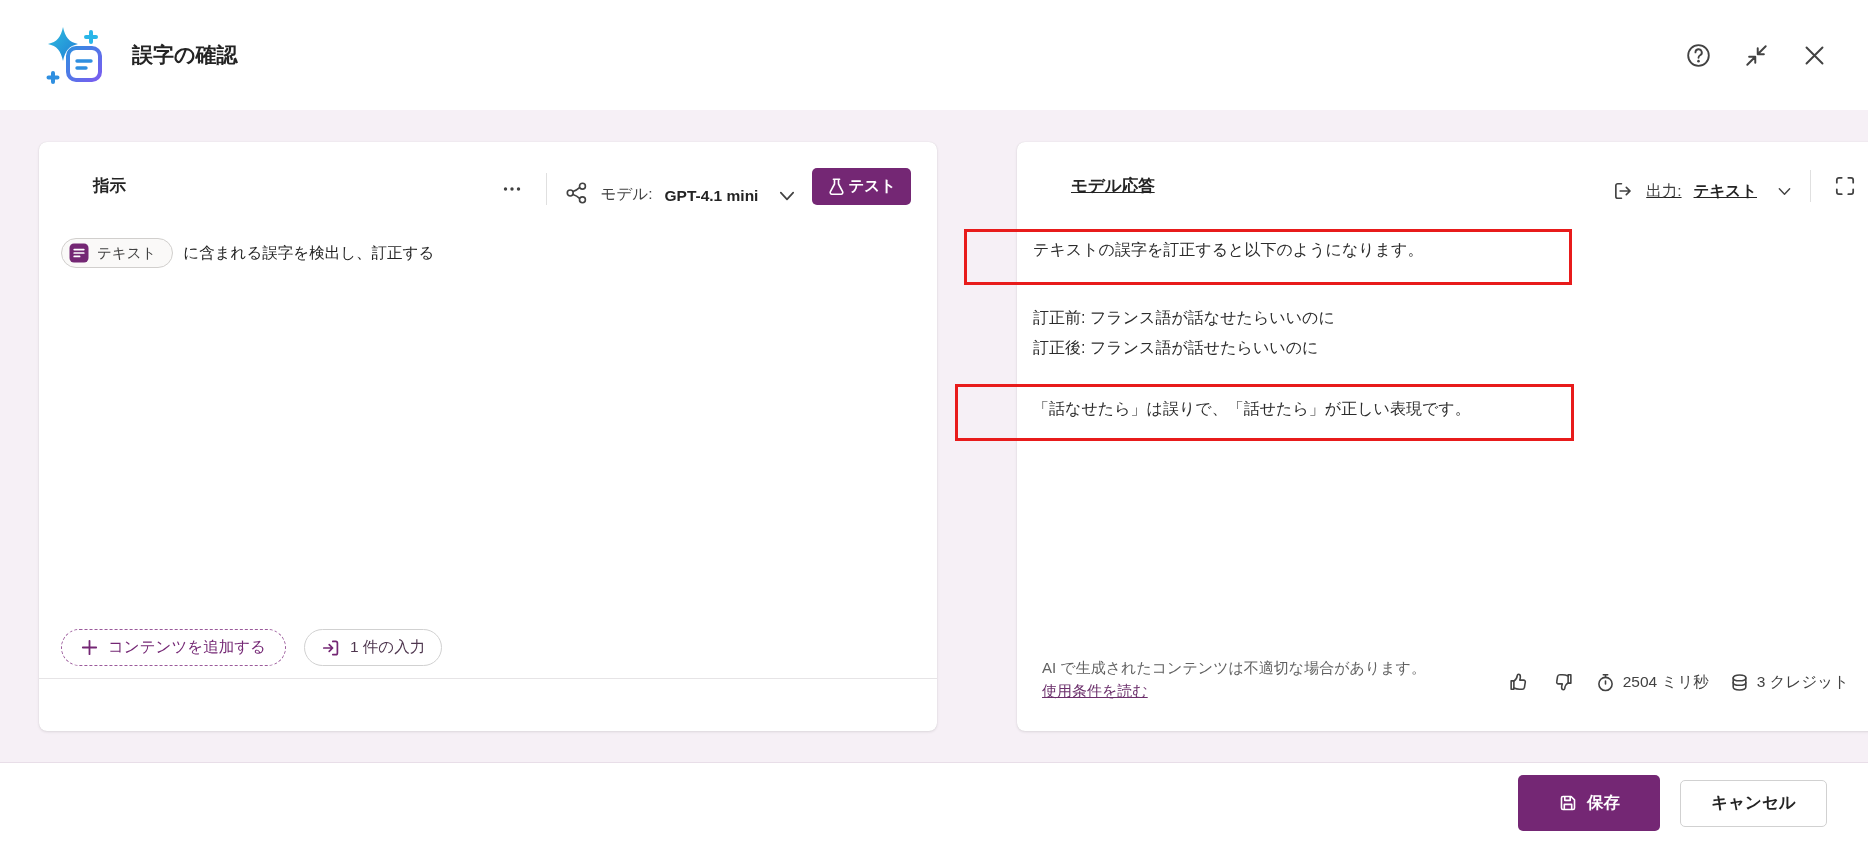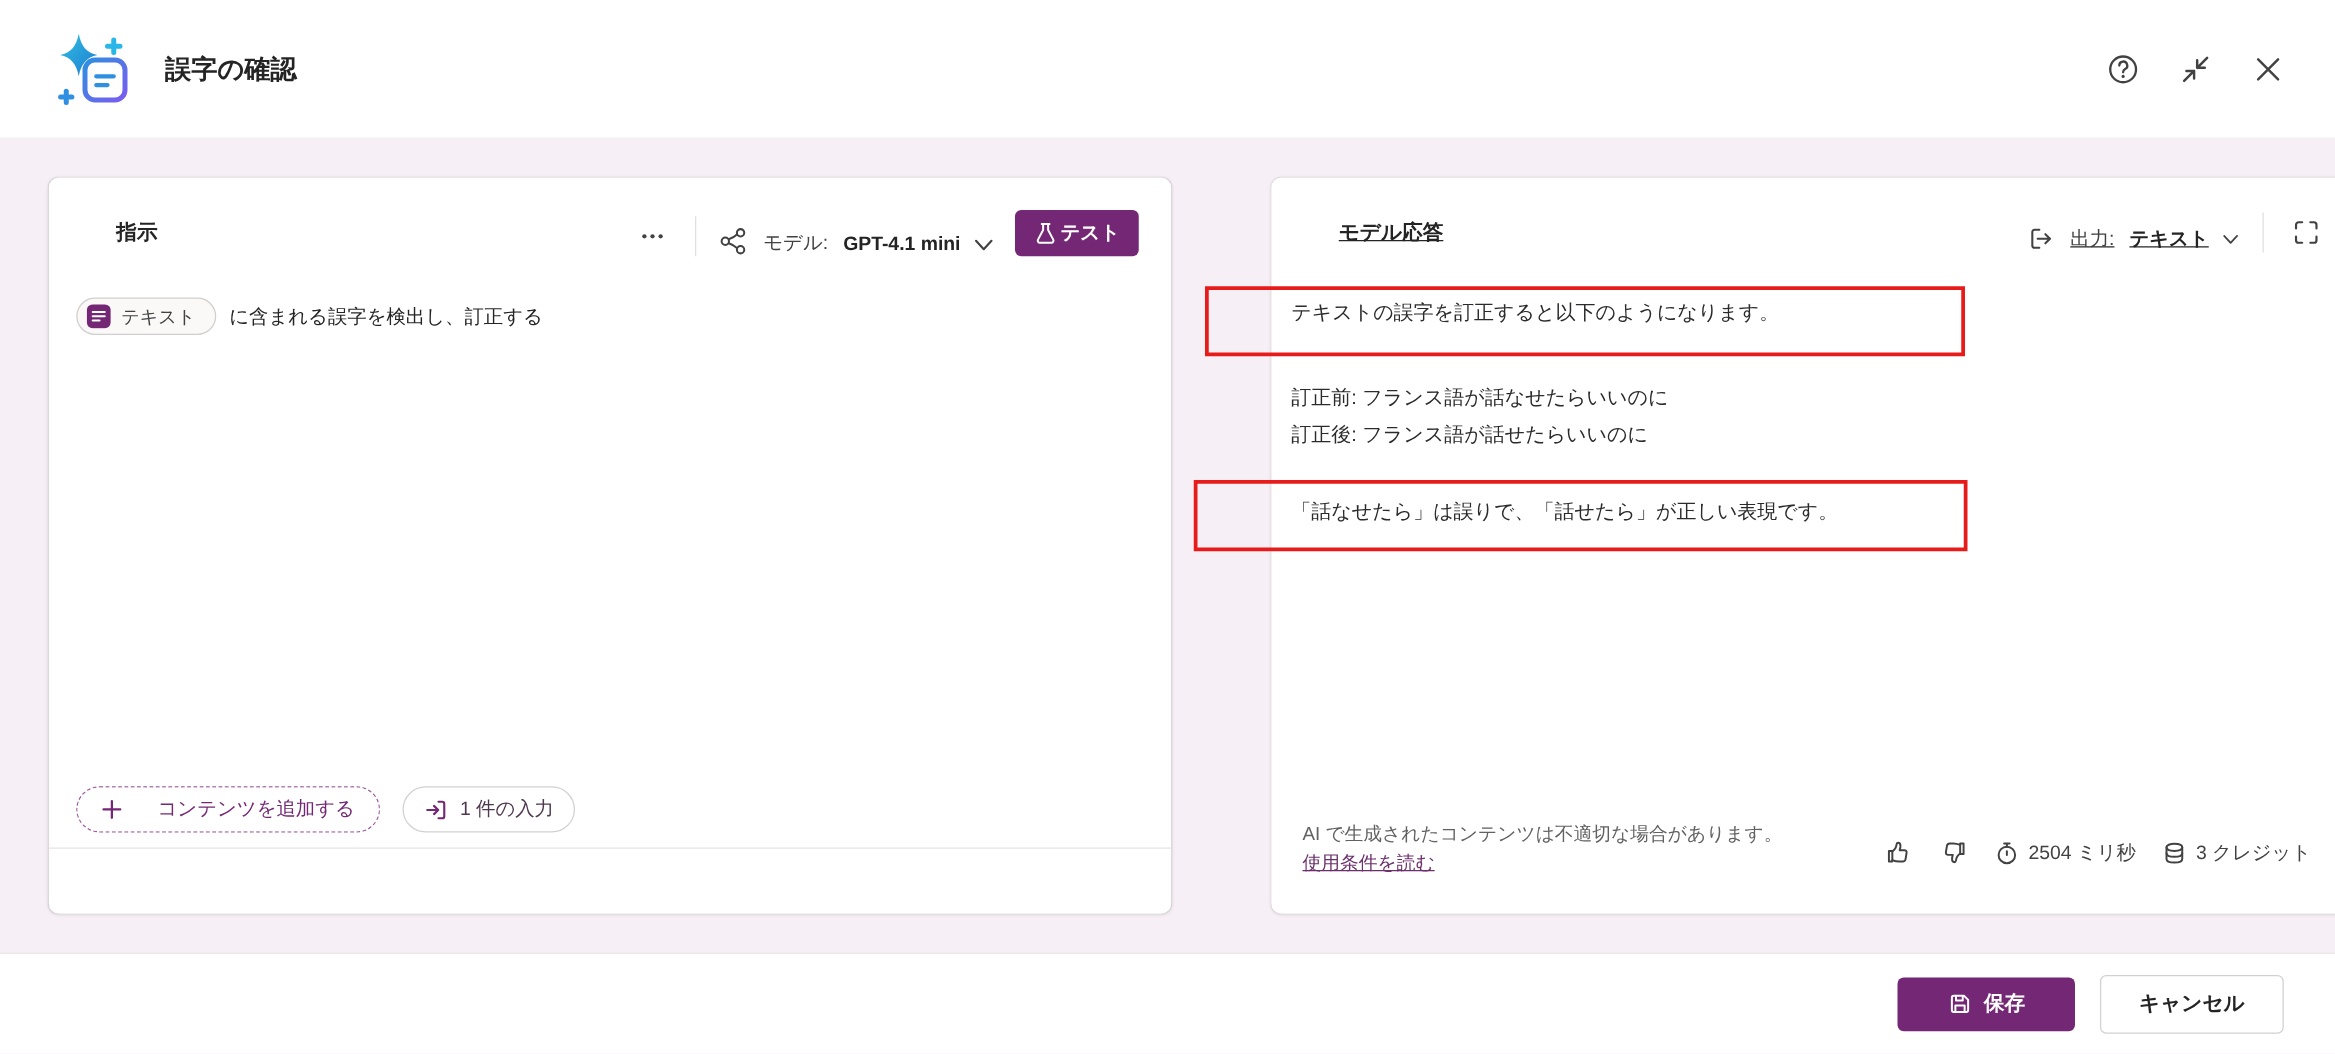--- a/index.html
+++ b/index.html
@@ -34,21 +34,21 @@
   }
   .card-left  { left:39px;  width:898px; height:589px; }
   .card-right { left:1017px; width:870px; height:589px;text-decoration:underline; }
 
   .card-header { display:flex; align-items:center; padding:26px 26px 0 26px; height:62px; }
   .card-title { font-size:16.5px; font-weight:700; color:#242424; margin:0; }
   .header-right { margin-left:auto; display:flex; align-items:flex-end; gap:12px; font-size:15.5px; color:#424242; white-space:nowrap; }
   .vdivider { width:1px; height:32px; background:#e0e0e0; margin:0 6px; }
 
   .model-select, .output-select {
-    display:flex; align-items:center; gap:10px; background:none; border:none; cursor:pointer;
+    display:flex; align-items:center; gap:20px; background:none; border:none; cursor:pointer;
     font-family:inherit; font-size:15.5px; color:#242424; padding:0;
   }
   .bold-value { font-weight:700; }
 
   .test-btn {
     display:flex; align-items:center; gap:2px; cursor:pointer;
     background:#742774; color:#fff; border:none; border-radius:5px;
     height:37px; padding:0 15px; font-family:inherit; font-size:15.5px; font-weight:700;
     margin-left:4px;
   }
@@ -60,21 +60,21 @@
   }
   .token-pill {
     display:inline-flex; align-items:center; gap:8px; cursor:pointer;
     border:1px solid #d1cfcd; background:#faf9f8; border-radius:999px;
     padding:4px 16px 4px 7px; font-size:14.5px; color:#424242;
   }
   .token-icon { width:20px; height:20px; display:block; }
 
   .card-toolbar { position:absolute; left:22px; top:487px; display:flex; align-items:center; gap:18px; }
   .add-content-btn {
-    display:flex; align-items:center; gap:28px; cursor:pointer;
+    display:flex; align-items:center; gap:10px; cursor:pointer;
     border:1.5px dashed #9b5a9b; background:transparent; color:#742774;
     border-radius:999px; height:37px; padding:0 19px; font-family:inherit; font-size:15.5px;
   }
   .input-count-btn {
     display:flex; align-items:center; gap:9px; cursor:pointer;
     border:1px solid #d1d1d1; background:#fff; color:#4f374f;
     border-radius:999px; height:37px; padding:0 16px; font-family:inherit; font-size:15.5px;
   }
   .left-card-divider { position:absolute; left:0; right:0; top:536px; border-top:1px solid #e6e4e6; }
 
@@ -103,21 +103,21 @@
   .box1 { left:964px; top:229px; width:608px; height:56px; }
   .box2 { left:955px; top:384px; width:619px; height:57px; }
 
   
   .footer {
     position:absolute; left:0; right:0; top:762px; height:81px;
     background:#fff; border-top:1px solid #e8dee8;
     display:flex; align-items:center; justify-content:flex-end; gap:20px; padding-right:41px;
   }
   .save-btn {
-    width:142px; height:43px; cursor:pointer;
+    width:142px; height:56px; cursor:pointer;
     background:#742774; color:#fff; border:none; border-radius:5px;
     font-family:inherit; font-size:16.5px; font-weight:700;
     display:flex; align-items:center; justify-content:center; gap:9px;
   }
   .cancel-btn {
     width:147px; height:47px; cursor:pointer;
     background:#fff; color:#242424; border:1px solid #d1d1d1; border-radius:5px;
     font-family:inherit; font-size:16.5px; font-weight:700;
   }
   svg { display:block; }

